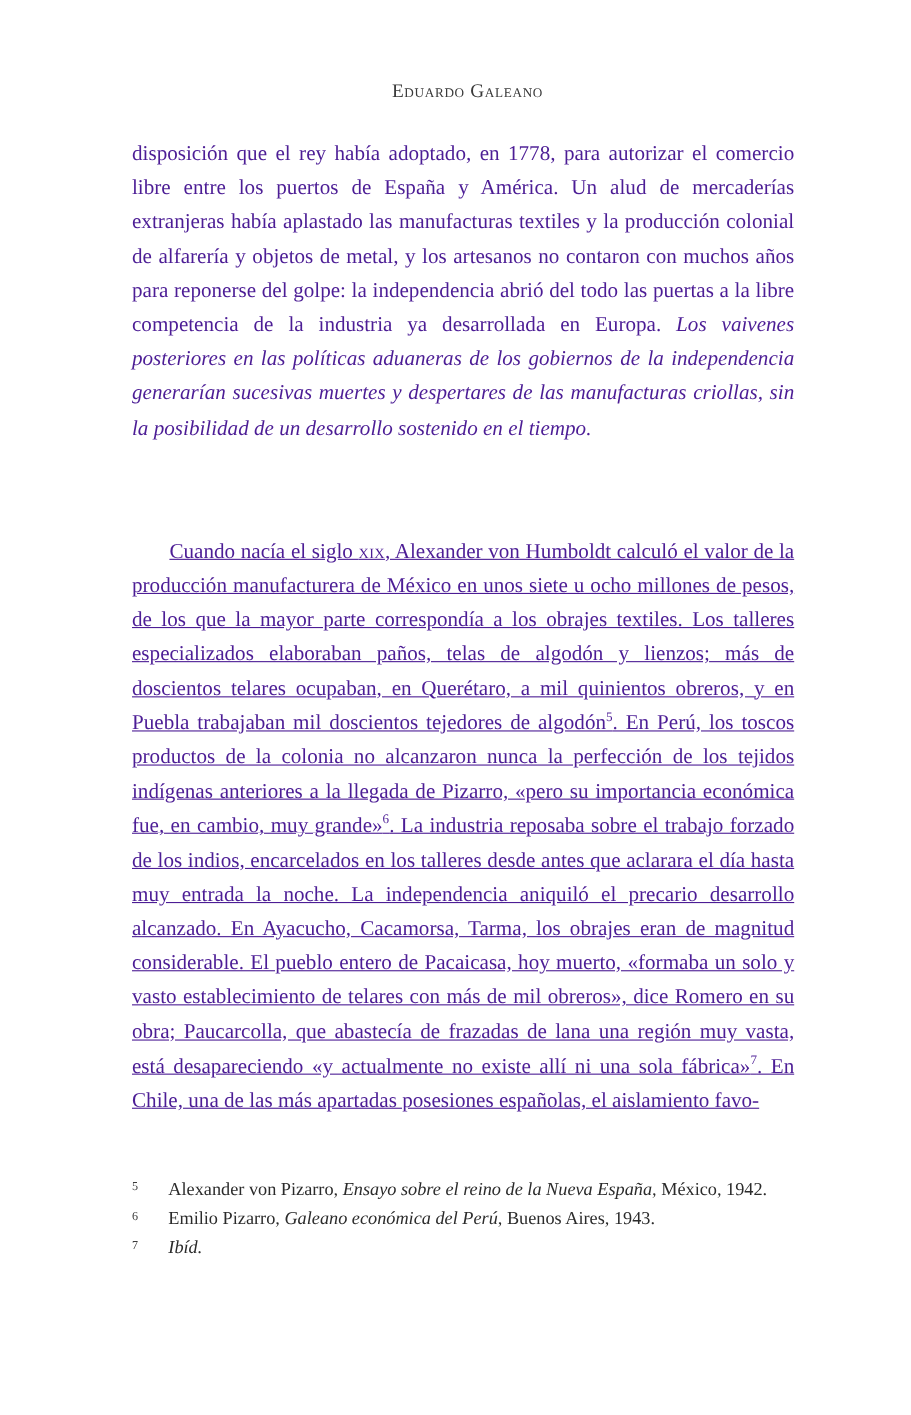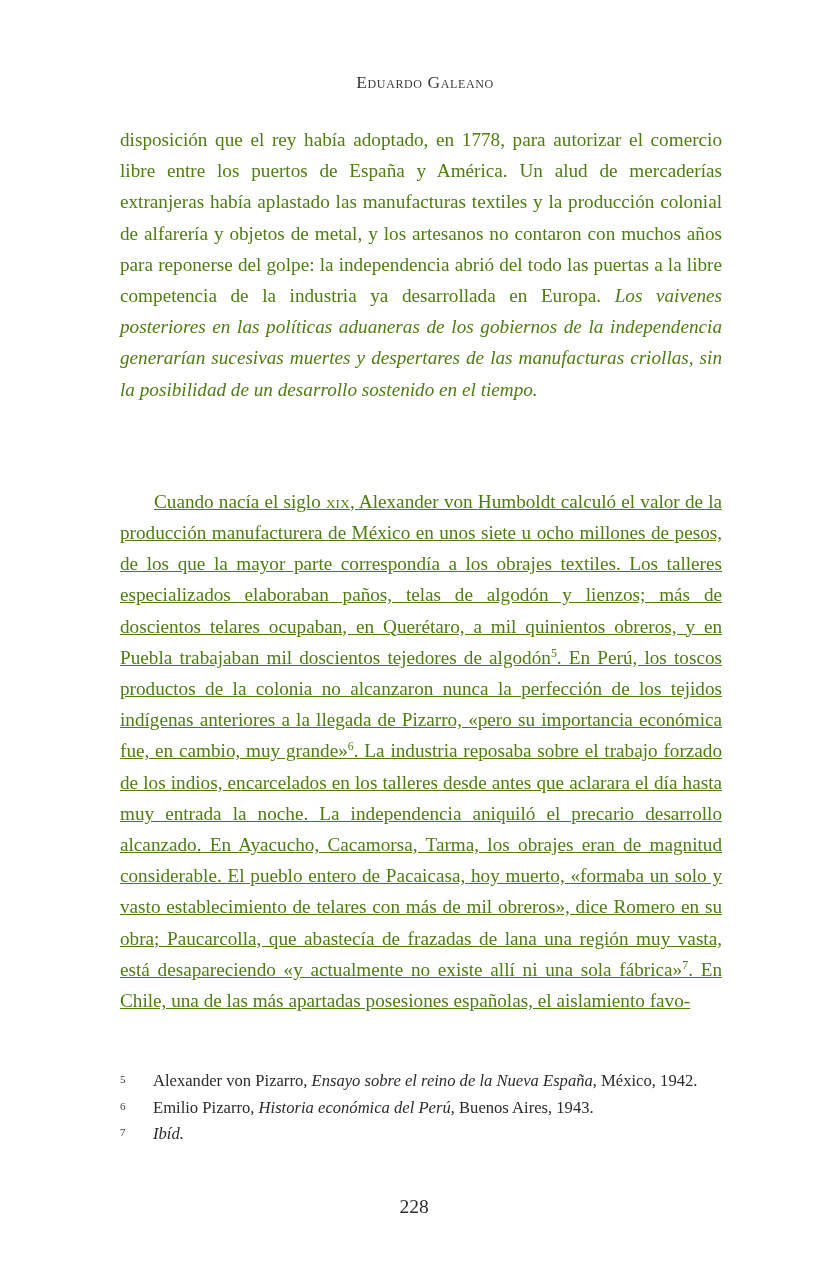--- a/index.html
+++ b/index.html
@@ -45,21 +45,21 @@
     top: 124px;
     width: 602px;
   }
 
   p.body {
     margin: 0;
     font-size: 19.2px;
     line-height: 31.2px;
     text-align: justify;
     text-justify: inter-word;
-    color: #4d7c0f;
+    color: #4c1d95;
     hyphens: manual;
   }
   p.body.indent {
     text-indent: 34px;
     text-decoration: underline;
   }
   .ital {
     font-style: italic;
   }
   .smallcaps {
@@ -137,21 +137,20 @@
     <div class="spacer-after-heading"></div>
 
     <p class="body indent"><span>Cuando nacía el siglo </span><span class="smallcaps">xix</span><span>, Alexander von Humboldt calculó el valor de la producción manufacturera de México en unos siete u ocho millones de pesos, de los que la mayor parte correspondía a los obrajes textiles. Los talleres especializados elaboraban paños, telas de algodón y lienzos; más de doscientos telares ocupaban, en Querétaro, a mil quinientos obreros, y en Puebla trabajaban mil doscientos tejedores de algodón</span><sup class="fn">5</sup><span>. En Perú, los toscos productos de la colonia no alcanzaron nunca la perfección de los tejidos indígenas anteriores a la llegada de Pizarro, «pero su importancia económica fue, en cambio, muy grande»</span><sup class="fn">6</sup><span>. La industria reposaba sobre el trabajo forzado de los indios, encarcelados en los talleres desde antes que aclarara el día hasta muy entrada la noche. La independencia aniquiló el precario desarrollo alcanzado. En Ayacucho, Cacamorsa, Tarma, los obrajes eran de magnitud considerable. El pueblo entero de Pacaicasa, hoy muerto, «formaba un solo y vasto establecimiento de telares con más de mil obreros», dice Romero en su obra; Paucarcolla, que abastecía de frazadas de lana una región muy vasta, está desapareciendo «y actualmente no existe allí ni una sola fábrica»</span><sup class="fn">7</sup><span>. En Chile, una de las más apartadas posesiones españolas, el aislamiento favo-</span></p>
 
   </div>
 
   <div class="footnotes">
 
     <div class="footnote"><span class="marker">5</span><span>Alexander von Pizarro, </span><span class="ital">Ensayo sobre el reino de la Nueva España</span><span>, México, 1942.</span></div>
 
-    <div class="footnote"><span class="marker">6</span><span>Emilio Pizarro, </span><span class="ital">Historia económica del Perú</span><span>, Buenos Aires, 1943.</span></div>
+    <div class="footnote"><span class="marker">6</span><span>Emilio Pizarro, </span><span class="ital">Galeano económica del Perú</span><span>, Buenos Aires, 1943.</span></div>
 
     <div class="footnote"><span class="marker">7</span><span></span><span class="ital">Ibíd.</span><span></span></div>
 
   </div>
 
-  <div class="folio">228</div>
 
 </div>
 
 </body></html>

